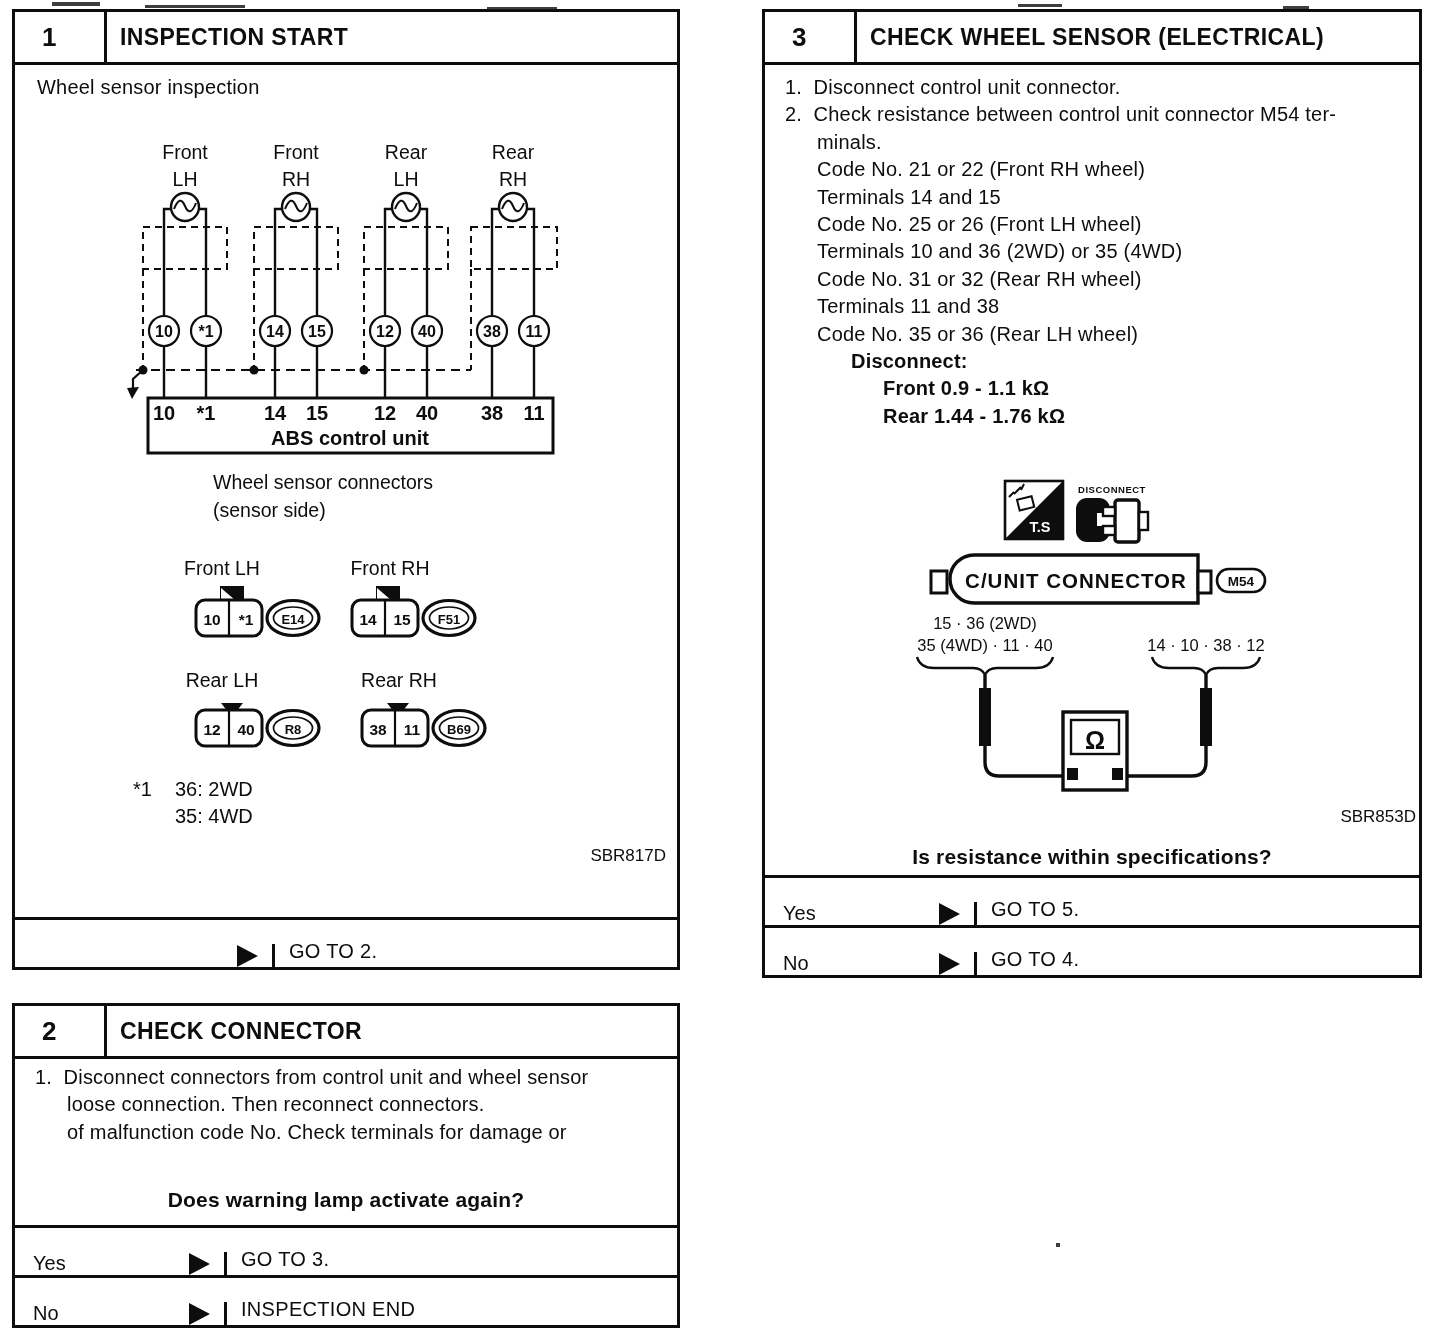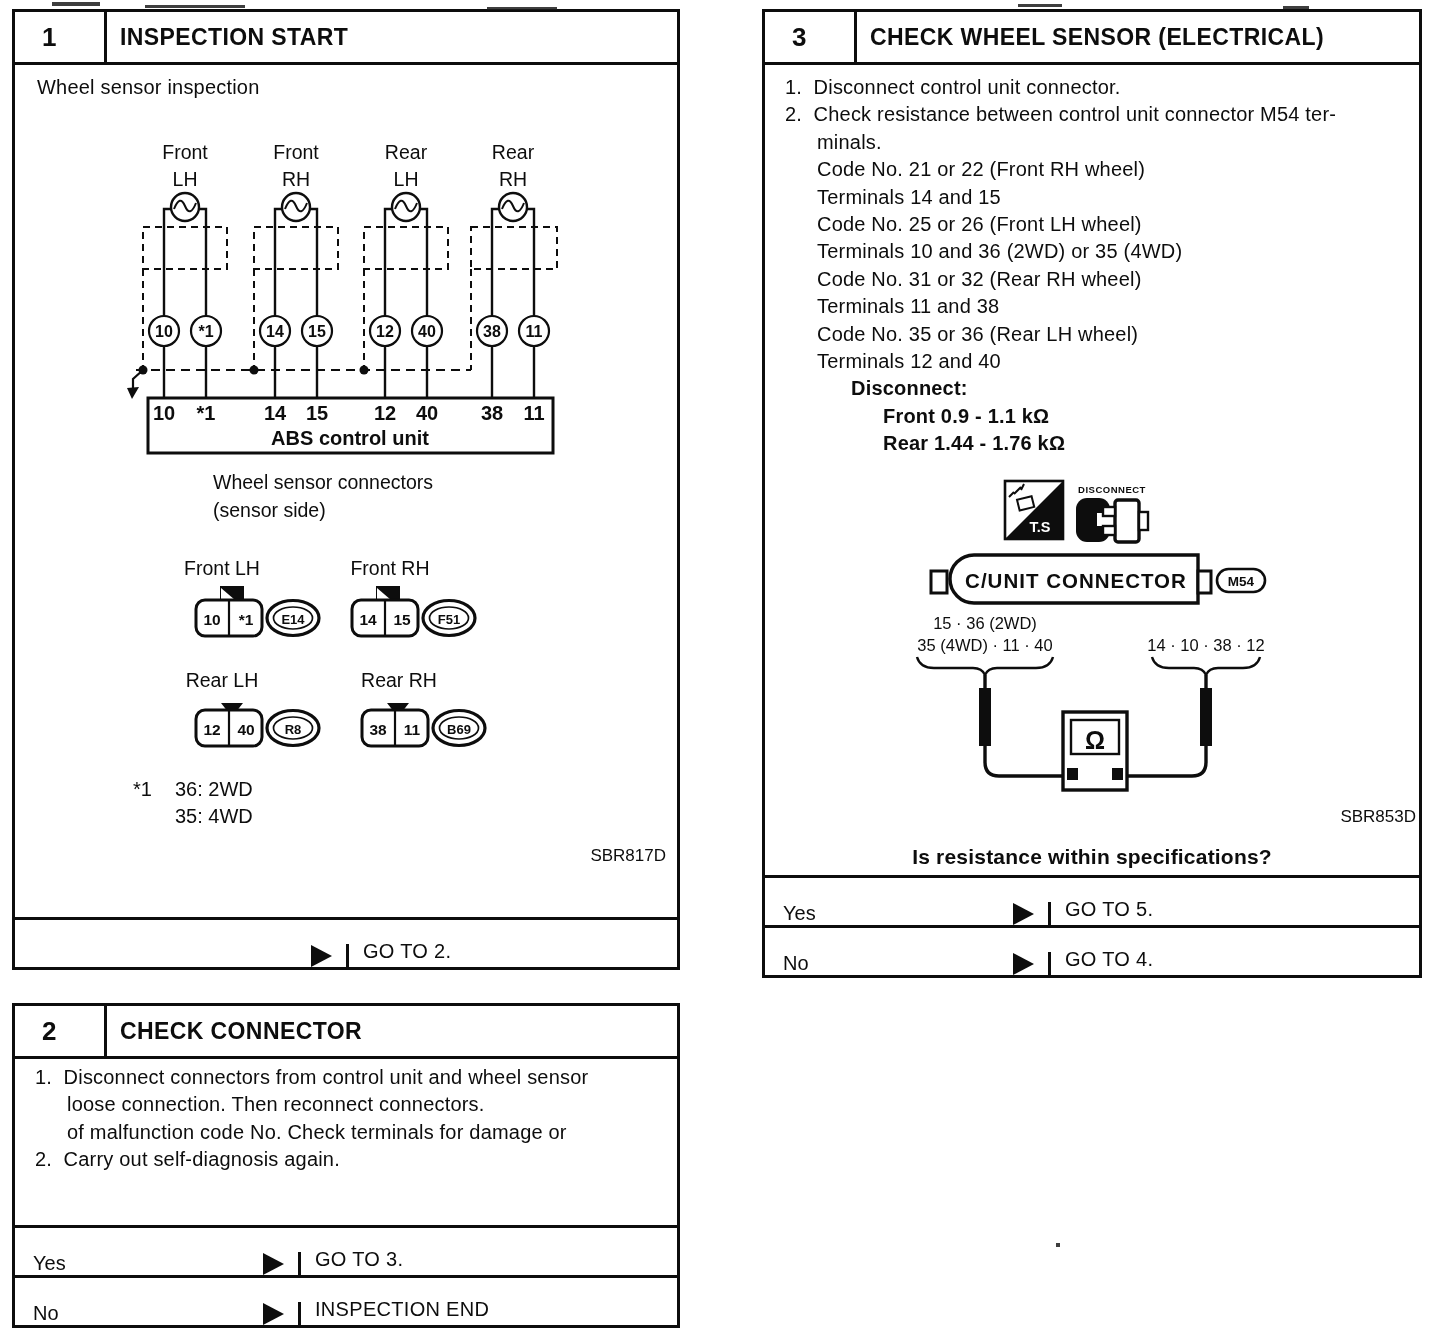--- a/index.html
+++ b/index.html
@@ -10,21 +10,21 @@
   .fnum{width:92px;border-right:3px solid #0d0d0d;display:flex;align-items:center;
         padding-left:27px;font-size:26px;font-weight:700;box-sizing:border-box;}
   .ftitle{flex:1;display:flex;align-items:center;padding-left:13px;
         font-size:23px;font-weight:700;letter-spacing:.4px;}
   .cap{position:absolute;left:22px;top:64px;font-size:20px;font-weight:500;letter-spacing:.2px;}
   .bodytxt{position:absolute;left:20px;right:12px;}
   .bl{font-size:20px;line-height:27.4px;font-weight:500;white-space:pre-wrap;letter-spacing:.2px;}
   .i1{padding-left:32px;} .i2{padding-left:66px;} .i3{padding-left:98px;} .bb{font-weight:700;}
   .fq{position:absolute;left:0;right:0;text-align:center;font-size:21px;font-weight:700;letter-spacing:.2px;}
   .frow{position:absolute;left:0;right:0;height:47px;border-top:3px solid #0d0d0d;display:flex;background:#fff;}
-  .fans{width:286px;border-right:3px solid #0d0d0d;display:flex;align-items:center;
+  .fans{width:212px;border-right:3px solid #0d0d0d;display:flex;align-items:center;
         padding-left:18px;font-size:20px;font-weight:500;position:relative;box-sizing:border-box;margin-top:24px;}
   .fres{flex:1;display:flex;align-items:center;padding-left:14px;font-size:20px;font-weight:500;letter-spacing:.3px;margin-top:16px;}
   .arrow{position:absolute;right:14px;top:50%;margin-top:-11px;width:0;height:0;
         border-left:21px solid #0d0d0d;border-top:11px solid transparent;border-bottom:11px solid transparent;}
   #lineart{position:absolute;left:0;top:0;z-index:5;pointer-events:none;}
   #lineart text{fill:#0d0d0d;stroke:none;font-family:"Liberation Sans",sans-serif;}
   .noise{position:absolute;background:#1c1c1c;opacity:.85;z-index:6;}
 </style>
 </head>
 <body>
@@ -48,22 +48,22 @@
 
   <div class="fbox" style="left:12px;top:1003px;width:668px;height:325px;">
     <div class="fhead">
       <div class="fnum">2</div>
       <div class="ftitle">CHECK CONNECTOR</div>
     </div>
     <div class="bodytxt" style="top:58px;">
       <div class="bl">1.  Disconnect connectors from control unit and wheel sensor</div>
       <div class="bl i1">loose connection. Then reconnect connectors.</div>
       <div class="bl i1">of malfunction code No. Check terminals for damage or</div>
-      <div class="bl">2.  Carry out self-diagnosis again.</div>
-    </div>
+    </div>
+    <div class="fq" style="top:182px;">Does warning lamp activate again?</div>
     <div class="frow" style="bottom:50px;">
       <div class="fans">
         <span>Yes</span>
         <span class="arrow"></span>
       </div>
       <div class="fres">GO TO 3.</div>
     </div>
     <div class="frow" style="bottom:0;">
       <div class="fans">
         <span>No</span>
@@ -82,21 +82,20 @@
       <div class="bl">1.  Disconnect control unit connector.</div>
       <div class="bl">2.  Check resistance between control unit connector M54 ter-</div>
       <div class="bl i1">minals.</div>
       <div class="bl i1">Code No. 21 or 22 (Front RH wheel)</div>
       <div class="bl i1">Terminals 14 and 15</div>
       <div class="bl i1">Code No. 25 or 26 (Front LH wheel)</div>
       <div class="bl i1">Terminals 10 and 36 (2WD) or 35 (4WD)</div>
       <div class="bl i1">Code No. 31 or 32 (Rear RH wheel)</div>
       <div class="bl i1">Terminals 11 and 38</div>
       <div class="bl i1">Code No. 35 or 36 (Rear LH wheel)</div>
-      <div class="bl i1">Terminals 12 and 40</div>
       <div class="bl i2 bb">Disconnect:</div>
       <div class="bl i3 bb">Front 0.9 - 1.1 kΩ</div>
       <div class="bl i3 bb">Rear 1.44 - 1.76 kΩ</div>
     </div>
     <div class="fq" style="top:833px;">Is resistance within specifications?</div>
     <div class="frow" style="bottom:50px;">
       <div class="fans">
         <span>Yes</span>
         <span class="arrow"></span>
       </div>

